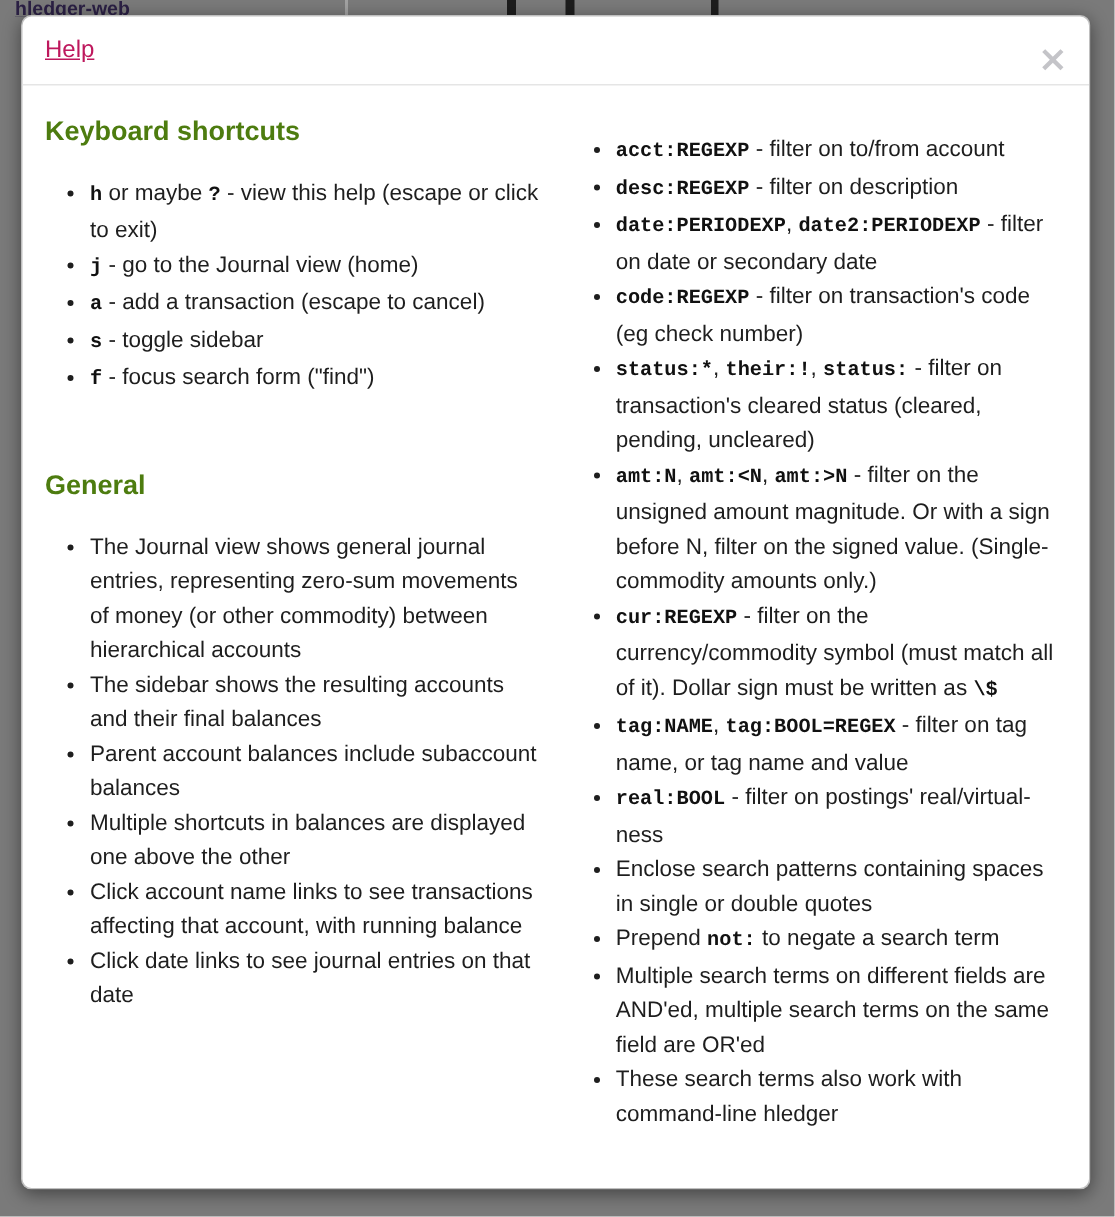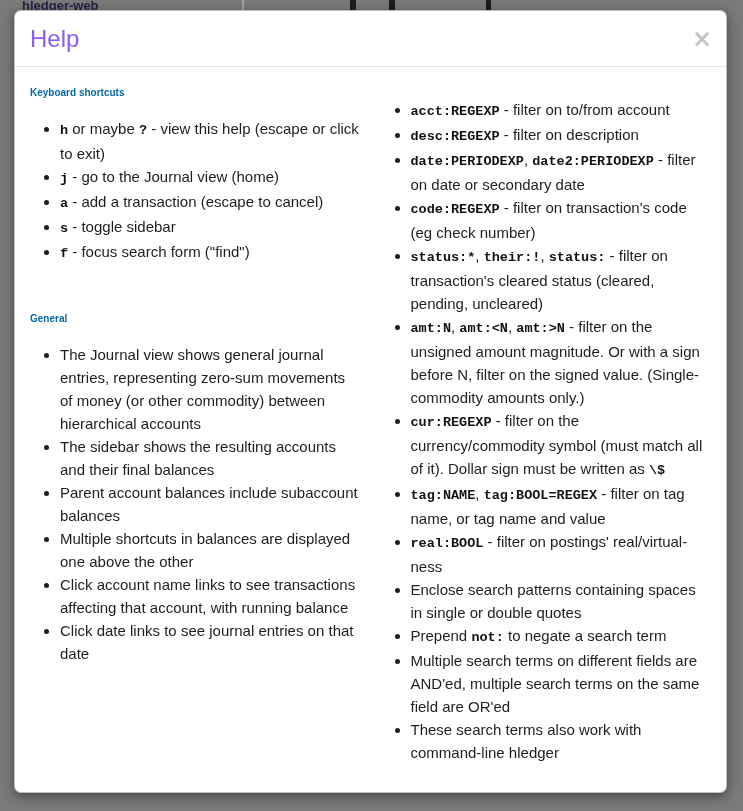--- a/index.html
+++ b/index.html
@@ -7,21 +7,21 @@
     width:743px; height:811px;
     position:relative;
     overflow:hidden;
     background:#7a7a7a;
     font-family:"Liberation Sans", sans-serif;
     color:#222;
   }
 
   
   .page-strip {
-    position:absolute; top:0; left:12px; width:632px; height:11px;
+    position:absolute; top:0; left:0; width:632px; height:11px;
     overflow:hidden;
   }
   .page-link {
     position:absolute; left:10px; top:-2px;
     font-size:13px; font-weight:bold; color:#2b2044;
     text-decoration:underline;
   }
   .page-divider {
     position:absolute; left:230px; top:0; width:2px; height:11px;
     background:#a2a2a2;
@@ -45,40 +45,41 @@
     box-sizing:border-box;
     overflow:hidden;
   }
   .modal-header {
     position:relative;
     padding:13px 15px 12px 15px;
     border-bottom:1px solid #e5e5e5;
   }
   .modal-title {
     margin:0;
-    font-size:24px; font-weight:normal; line-height:1.25;
-    color:#8b5cf6;
+    font-size:16px; font-weight:normal; line-height:1.25;
+    color:#be185d;
+    text-decoration:underline;
   }
   .close-btn {
     position:absolute; right:14px; top:16px;
     font-size:24px; font-weight:bold; line-height:1;
     color:#c4c4c8;
     cursor:pointer;
     background:none; border:none; padding:0;
     font-family:"DejaVu Sans", sans-serif;
   }
   .modal-body {
     padding:12px 15px 15px 15px;
     display:grid;
     grid-template-columns:1fr 1fr;
     column-gap:20px;
   }
   .help-section h4 {
     margin:8px 0 0 0;
-    font-size:10px; font-weight:bold; color:#0369a1;
+    font-size:18px; font-weight:bold; color:#4d7c0f;
   }
   .help-section + .help-section { margin-top:48px; }
   .help-section ul {
     margin:19px 0 0 0;
     padding-left:30px;
   }
   .help-section li {
     font-size:15px;
     line-height:23px;
     color:#1e1e1e;

